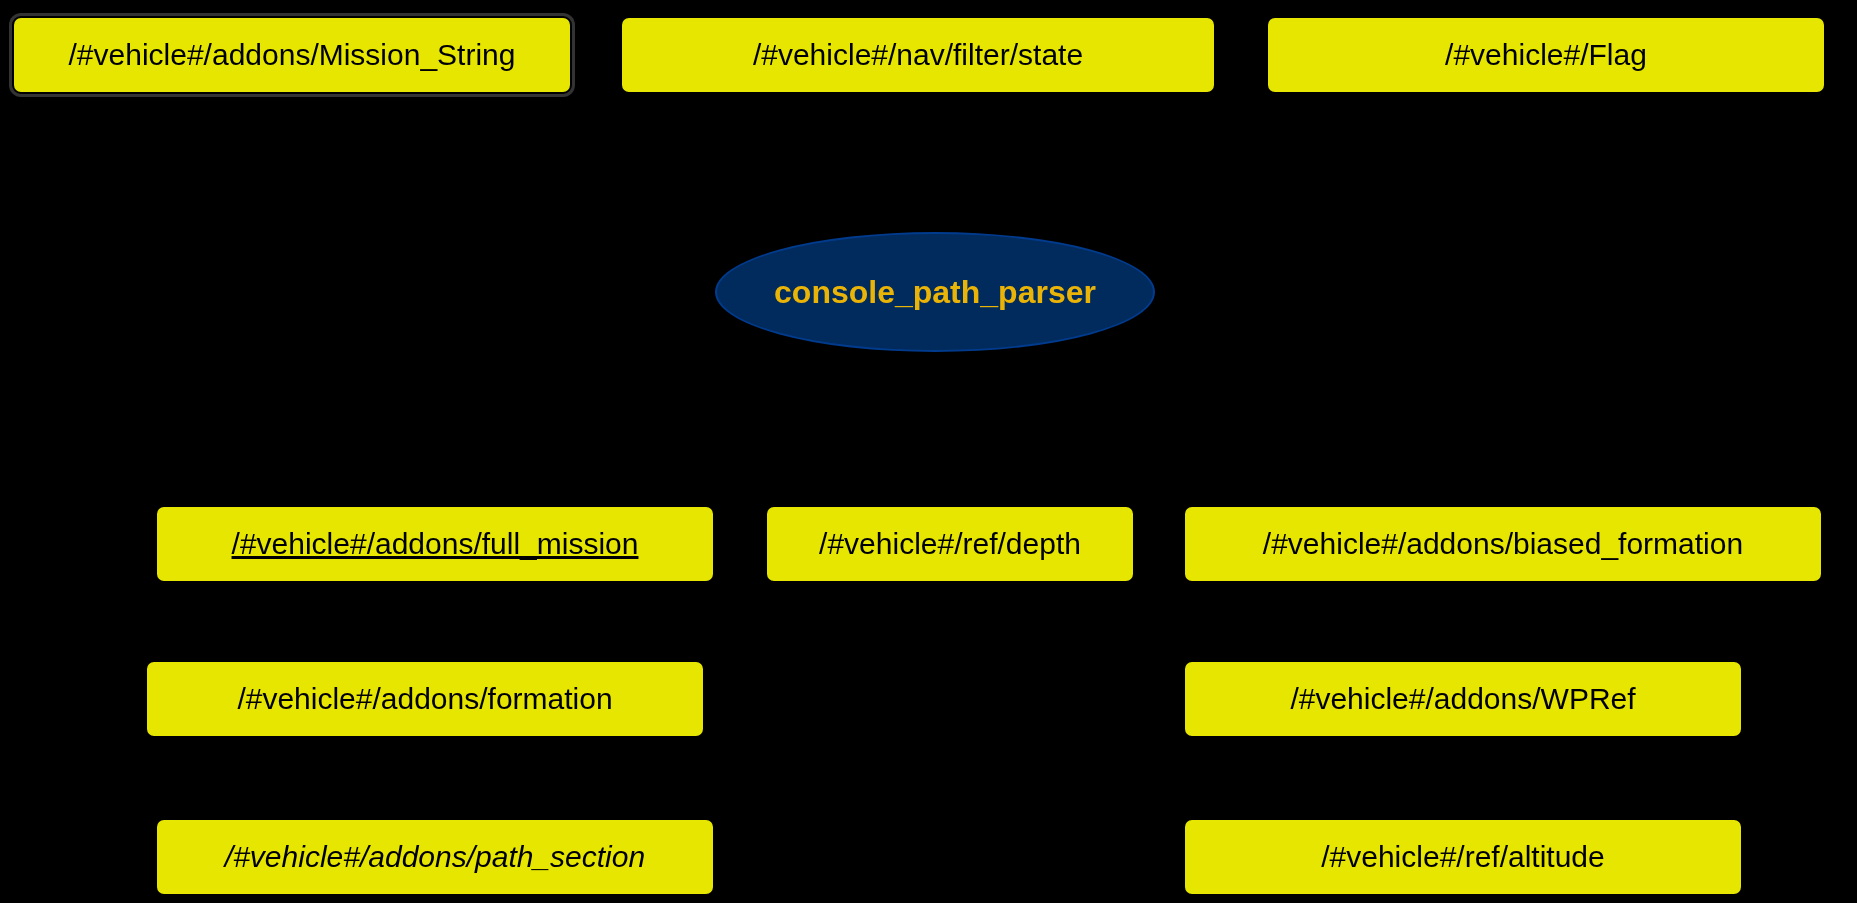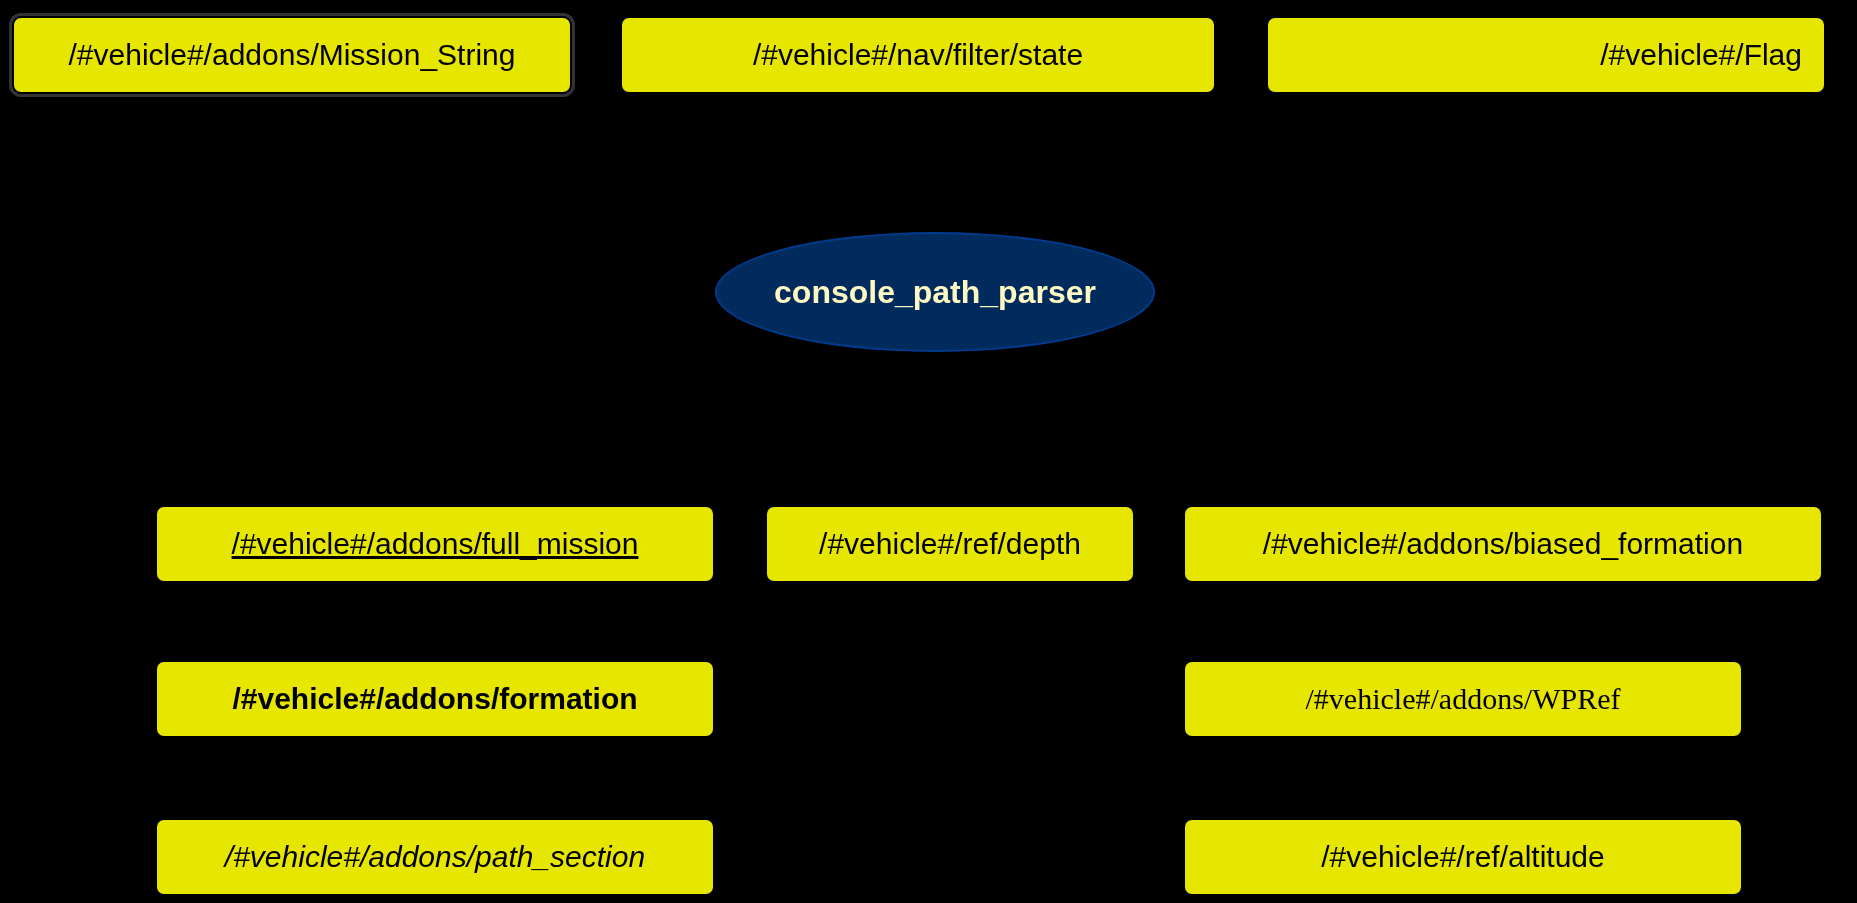--- a/index.html
+++ b/index.html
@@ -28,21 +28,21 @@
   .node.outlined {
     box-shadow: 0 0 0 3px #333;
   }
   .center-ellipse {
     position: absolute;
     width: 440px;
     height: 120px;
     background: #002b5c;
     border: 2px solid #003b8e;
     border-radius: 50%;
-    color: #fef9c3;
+    color: #eab308;
     font-weight: bold;
     font-size: 32px;
     display: flex;
     align-items: center;
     justify-content: center;
     left: 715px;
     top: 232px;
   }
   svg.edges {
     position: absolute;
@@ -80,42 +80,42 @@
 
   <path d="M 1060 350 Q 1420 580 1400 818" stroke="#000" stroke-width="3" fill="none" marker-end="url(#arrow)"></path>
 </svg>
 
 <div class="node outlined" style="left:12px; top:16px; width:560px;">
   <span>/#vehicle#/addons/Mission_String</span>
 </div>
 <div class="node" style="left:620px; top:16px; width:596px;">
   <span>/#vehicle#/nav/filter/state</span>
 </div>
-<div class="node" style="left:1266px; top:16px; width:560px;justify-content:flex-end;">
+<div class="node" style="left:1266px; top:16px; width:560px;">
   <span>/#vehicle#/Flag</span>
 </div>
 
 <div class="center-ellipse">
   <span>console_path_parser</span>
 </div>
 
 <div class="node" style="left:155px; top:505px; width:560px;text-decoration:underline;">
   <span>/#vehicle#/addons/full_mission</span>
 </div>
 <div class="node" style="left:765px; top:505px; width:370px;">
   <span>/#vehicle#/ref/depth</span>
 </div>
 <div class="node" style="left:1183px; top:505px; width:640px;justify-content:center;">
   <span>/#vehicle#/addons/biased_formation</span>
 </div>
 
-<div class="node" style="left:155px; top:660px; width:560px;font-weight:bold;">
+<div class="node" style="left:145px; top:660px; width:560px;">
   <span>/#vehicle#/addons/formation</span>
 </div>
-<div class="node" style="left:1183px; top:660px; width:560px;font-family:Liberation Serif, serif;">
+<div class="node" style="left:1183px; top:660px; width:560px;">
   <span>/#vehicle#/addons/WPRef</span>
 </div>
 
 <div class="node" style="left:155px; top:818px; width:560px;font-style:italic;">
   <span>/#vehicle#/addons/path_section</span>
 </div>
 <div class="node" style="left:1183px; top:818px; width:560px;">
   <span>/#vehicle#/ref/altitude</span>
 </div>
 

